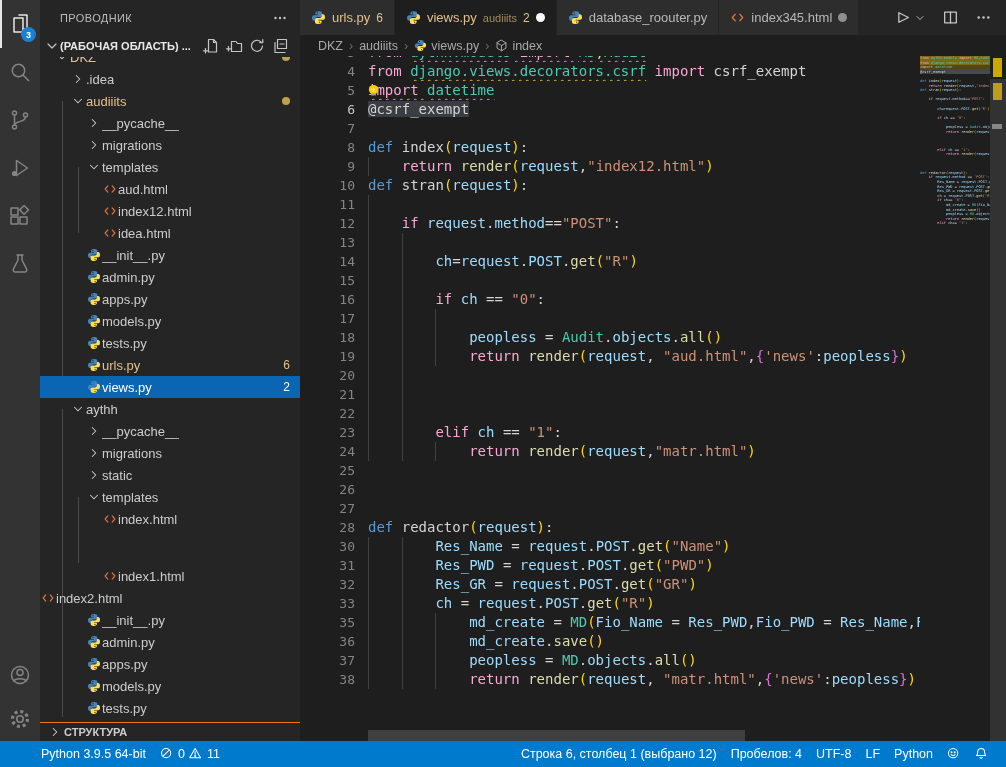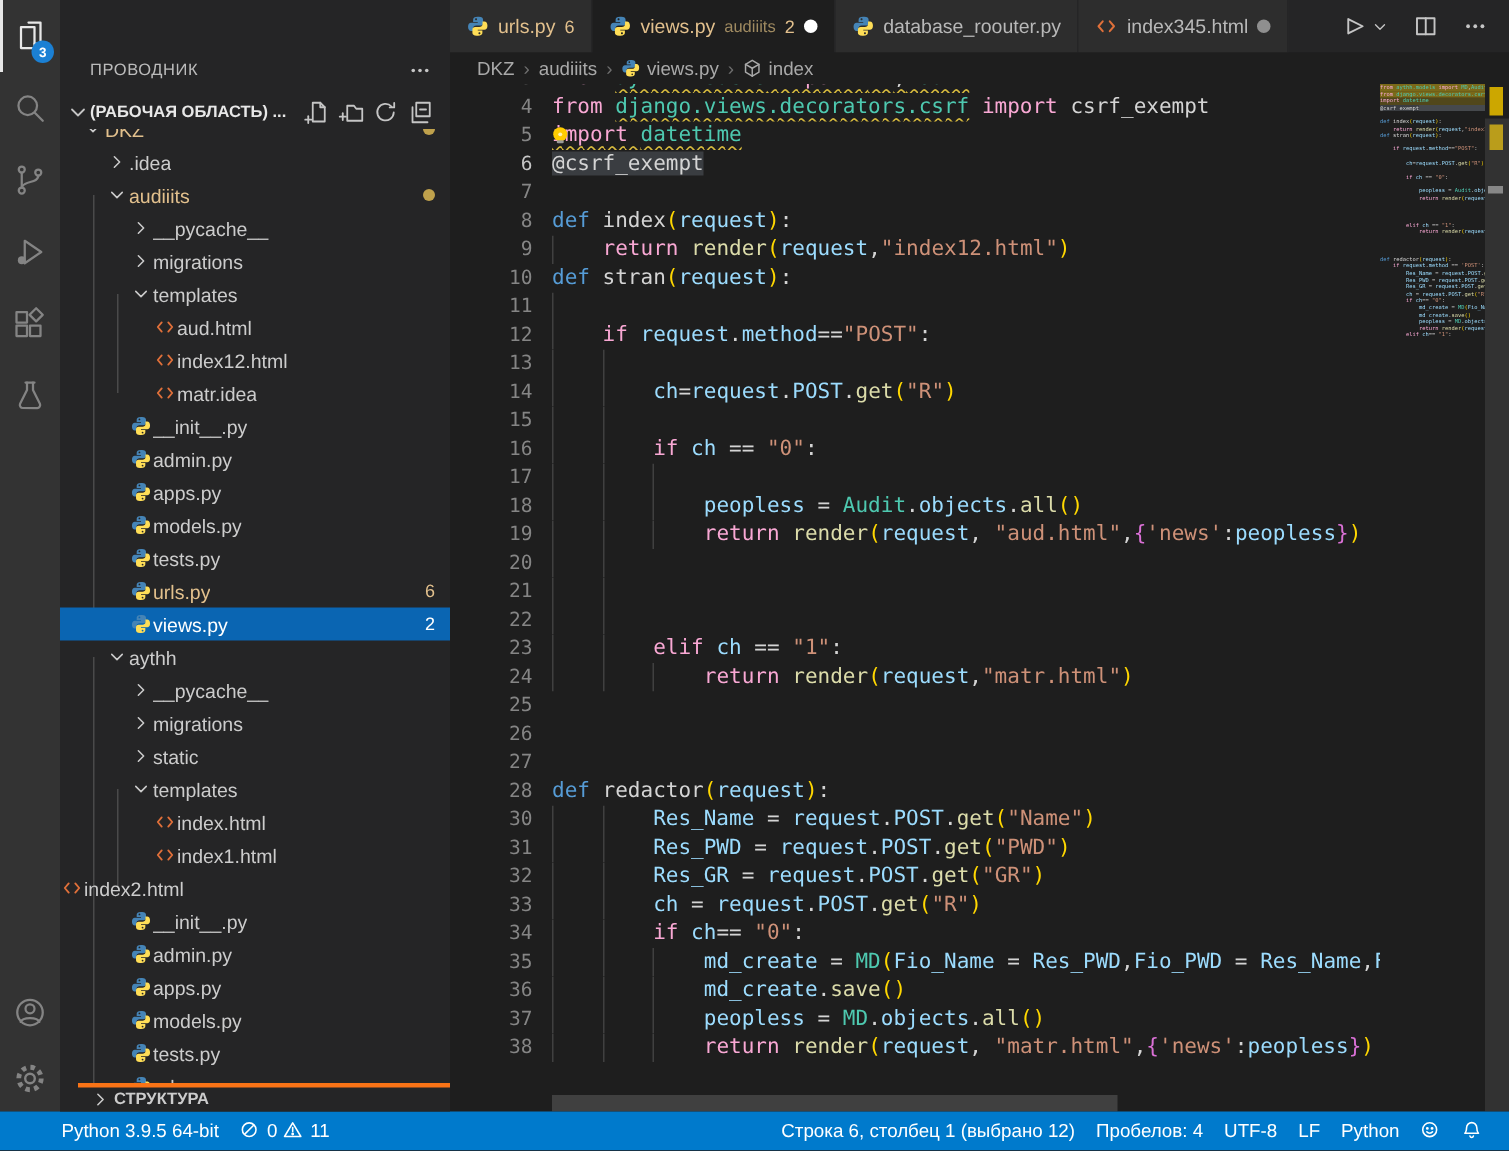--- a/index.html
+++ b/index.html
@@ -16,43 +16,43 @@
   .ab-item.active { color:#e7e7e7; border-left:2px solid #e7e7e7; }
   .ab-item .icn svg { width:24px; height:24px; display:block; }
   .ab-badge { position:absolute; right:4px; bottom:6px; min-width:15px; height:15px;
     background:#1b80d4; border-radius:50%; color:#fff; font-size:9px; font-weight:bold;
     display:flex; align-items:center; justify-content:center; }
   .ab-bottom .ab-item { height:44px; }
 
   
   .sidebar { width:260px; background:#252526; color:#cccccc; display:flex; flex-direction:column; position:relative; }
   .sb-title { height:35px; display:flex; align-items:center; padding:0 12px 0 20px;
-    font-size:11px; color:#bbbbbb; letter-spacing:.4px;margin-top:29px; }
+    font-size:11px; color:#bbbbbb; letter-spacing:.4px; }
   .sb-title .spacer { flex:1; }
   .sb-section { height:22px; display:flex; align-items:center; padding:0 12px 0 4px;
     font-size:11px; font-weight:bold; color:#e8e8e8; }
   .sb-section .lbl { white-space:nowrap; overflow:hidden; flex:1; }
   .sb-actions { display:flex; gap:7px; color:#c5c5c5; }
   .sb-actions .icn svg { width:16px; height:16px; display:block; }
   .tree { flex:1; overflow:hidden; position:relative; font-size:13px; }
   .tree-inner { margin-top:-11px; position:relative; }
   .trow { height:22px; display:flex; align-items:center; padding-right:10px; cursor:pointer; position:relative; }
   .trow.sel { background:#0a65b2; color:#ffffff; }
   .trow .lbl { white-space:nowrap; overflow:hidden; }
   .trow.gold .lbl { color:#e2c08d; }
   .trow.sel .lbl { color:#ffffff; }
   .trow .icn { width:16px; flex:none; display:flex; justify-content:center; color:#cccccc; }
   .trow .icn svg { width:14px; height:14px; display:block; }
   .trow .sp { flex:1; }
   .tbadge { font-size:12px; color:#e2c08d; }
   .trow.sel .tbadge { color:#ffffff; }
   .tdot { width:8px; height:8px; border-radius:50%; background:#bfa14c; flex:none; }
   .tguide { position:absolute; width:1px; background:#4a4a4a; }
-  .sb-structure { height:19px; border-top:3px solid #f97316; display:flex; align-items:center;
-    gap:2px; padding-left:8px; font-size:11px; font-weight:bold; color:#cccccc;margin-left:12px; }
+  .sb-structure { height:19px; border-top:1px solid #f97316; display:flex; align-items:center;
+    gap:2px; padding-left:8px; font-size:11px; font-weight:bold; color:#cccccc; }
   .sb-structure .icn svg { width:14px; height:14px; display:block; }
 
   
   .editor { flex:1; display:flex; flex-direction:column; min-width:0; background:#1e1e1e; }
   .tabbar { height:35px; background:#252526; display:flex; align-items:stretch; }
   .tabs { display:flex; }
   .tab { display:flex; align-items:center; gap:6px; padding:0 11px; background:#2d2d2d;
     border-right:1px solid #252526; font-size:13px; color:#b8b8b8; cursor:pointer; white-space:nowrap; }
   .tab.active { background:#1e1e1e; }
   .tab .icn svg { width:15px; height:15px; display:block; }
@@ -334,21 +334,21 @@
               <span class="lbl">index12.html</span>
               <span class="sp"></span>
             </div>
             <div class="trow" style="padding-left: 62px;">
               <span class="icn">
                 <svg viewBox="0 0 16 16" fill="none" stroke="#e0703a" stroke-width="1.4" stroke-linecap="round" stroke-linejoin="round">
                   <polyline points="5.5,4.5 2.5,8 5.5,11.5"></polyline>
                   <polyline points="10.5,4.5 13.5,8 10.5,11.5"></polyline>
                 </svg>
               </span>
-              <span class="lbl">matr.idea</span>
+              <span class="lbl">idea.html</span>
               <span class="sp"></span>
             </div>
             <div class="trow" style="padding-left: 46px;">
               <span class="icn">
                 <svg viewBox="0 0 16 16">
                   <path fill="#4584b6" d="M7.9 1.2c-2.3 0-3.2.9-3.2 2.1v1.6h3.3v.6H3.3c-1.3 0-2.2 1-2.2 2.9 0 1.9.9 3 2.2 3h1.3V9.6c0-1.3 1-2.1 2.3-2.1h3c1.1 0 1.9-.8 1.9-1.9V3.3c0-1.2-.9-2.1-3-2.1zM6.8 2.3c.4 0 .7.3.7.7s-.3.7-.7.7-.7-.3-.7-.7.3-.7.7-.7z"></path>
                   <path fill="#ffde57" d="M8.1 14.8c2.3 0 3.2-.9 3.2-2.1v-1.6H8v-.6h4.7c1.3 0 2.2-1 2.2-2.9 0-1.9-.9-3-2.2-3h-1.3v1.8c0 1.3-1 2.1-2.3 2.1h-3c-1.1 0-1.9.8-1.9 1.9v2.3c0 1.2.9 2.1 3 2.1zm1.1-1.1c-.4 0-.7-.3-.7-.7s.3-.7.7-.7.7.3.7.7-.3.7-.7.7z"></path>
                 </svg>
               </span>
               <span class="lbl">__init__.py</span>
@@ -464,21 +464,21 @@
             <div class="trow" style="padding-left: 62px;">
               <span class="icn">
                 <svg viewBox="0 0 16 16" fill="none" stroke="#e0703a" stroke-width="1.4" stroke-linecap="round" stroke-linejoin="round">
                   <polyline points="5.5,4.5 2.5,8 5.5,11.5"></polyline>
                   <polyline points="10.5,4.5 13.5,8 10.5,11.5"></polyline>
                 </svg>
               </span>
               <span class="lbl">index.html</span>
               <span class="sp"></span>
             </div>
-            <div class="trow" style="padding-left: 62px;">
+            <div class="trow" style="padding-left: 62px; margin-top: 35px;">
               <span class="icn">
                 <svg viewBox="0 0 16 16" fill="none" stroke="#e0703a" stroke-width="1.4" stroke-linecap="round" stroke-linejoin="round">
                   <polyline points="5.5,4.5 2.5,8 5.5,11.5"></polyline>
                   <polyline points="10.5,4.5 13.5,8 10.5,11.5"></polyline>
                 </svg>
               </span>
               <span class="lbl">index1.html</span>
               <span class="sp"></span>
             </div>
             <div class="trow" style="">
@@ -701,21 +701,20 @@
             <div class="cline"><span class="lnum">23</span><span class="lbody"><span class="gd" style="left:13.0px"></span><span class="gd" style="left:46.7px"></span><span class="tk p">        </span><span class="tk k">elif </span><span class="tk v">ch</span><span class="tk p"> == </span><span class="tk s">"1"</span><span class="tk p">:</span></span></div>
             <div class="cline"><span class="lnum">24</span><span class="lbody"><span class="gd" style="left:13.0px"></span><span class="gd" style="left:46.7px"></span><span class="gd" style="left:80.4px"></span><span class="tk p">            </span><span class="tk k">return </span><span class="tk f">render</span><span class="tk b1">(</span><span class="tk v">request</span><span class="tk p">,</span><span class="tk s">"matr.html"</span><span class="tk b1">)</span></span></div>
             <div class="cline"><span class="lnum">25</span><span class="lbody"></span></div>
             <div class="cline"><span class="lnum">26</span><span class="lbody"></span></div>
             <div class="cline"><span class="lnum">27</span><span class="lbody"></span></div>
             <div class="cline"><span class="lnum">28</span><span class="lbody"><span class="tk d">def </span><span class="tk w">redactor</span><span class="tk b1">(</span><span class="tk v">request</span><span class="tk b1">)</span><span class="tk p">:</span></span></div>
             <div class="cline"><span class="lnum">30</span><span class="lbody"><span class="gd" style="left:13.0px"></span><span class="gd" style="left:46.7px"></span><span class="tk p">        </span><span class="tk v">Res_Name</span><span class="tk p"> = </span><span class="tk v">request</span><span class="tk p">.</span><span class="tk v">POST</span><span class="tk p">.</span><span class="tk f">get</span><span class="tk b1">(</span><span class="tk s">"Name"</span><span class="tk b1">)</span></span></div>
             <div class="cline"><span class="lnum">31</span><span class="lbody"><span class="gd" style="left:13.0px"></span><span class="gd" style="left:46.7px"></span><span class="tk p">        </span><span class="tk v">Res_PWD</span><span class="tk p"> = </span><span class="tk v">request</span><span class="tk p">.</span><span class="tk v">POST</span><span class="tk p">.</span><span class="tk f">get</span><span class="tk b1">(</span><span class="tk s">"PWD"</span><span class="tk b1">)</span></span></div>
             <div class="cline"><span class="lnum">32</span><span class="lbody"><span class="gd" style="left:13.0px"></span><span class="gd" style="left:46.7px"></span><span class="tk p">        </span><span class="tk v">Res_GR</span><span class="tk p"> = </span><span class="tk v">request</span><span class="tk p">.</span><span class="tk v">POST</span><span class="tk p">.</span><span class="tk f">get</span><span class="tk b1">(</span><span class="tk s">"GR"</span><span class="tk b1">)</span></span></div>
             <div class="cline"><span class="lnum">33</span><span class="lbody"><span class="gd" style="left:13.0px"></span><span class="gd" style="left:46.7px"></span><span class="tk p">        </span><span class="tk v">ch</span><span class="tk p"> = </span><span class="tk v">request</span><span class="tk p">.</span><span class="tk v">POST</span><span class="tk p">.</span><span class="tk f">get</span><span class="tk b1">(</span><span class="tk s">"R"</span><span class="tk b1">)</span></span></div>
-            <div class="cline"><span class="lnum">34</span><span class="lbody"><span class="gd" style="left:13.0px"></span><span class="gd" style="left:46.7px"></span><span class="tk p">        </span><span class="tk k">if </span><span class="tk v">ch</span><span class="tk p">== </span><span class="tk s">"0"</span><span class="tk p">:</span></span></div>
             <div class="cline"><span class="lnum">35</span><span class="lbody"><span class="gd" style="left:13.0px"></span><span class="gd" style="left:46.7px"></span><span class="gd" style="left:80.4px"></span><span class="tk p">            </span><span class="tk v">md_create</span><span class="tk p"> = </span><span class="tk c">MD</span><span class="tk b1">(</span><span class="tk v">Fio_Name</span><span class="tk p"> = </span><span class="tk v">Res_PWD</span><span class="tk p">,</span><span class="tk v">Fio_PWD</span><span class="tk p"> = </span><span class="tk v">Res_Name</span><span class="tk p">,</span><span class="tk v">Fi</span></span></div>
             <div class="cline"><span class="lnum">36</span><span class="lbody"><span class="gd" style="left:13.0px"></span><span class="gd" style="left:46.7px"></span><span class="gd" style="left:80.4px"></span><span class="tk p">            </span><span class="tk v">md_create</span><span class="tk p">.</span><span class="tk f">save</span><span class="tk b1">()</span></span></div>
             <div class="cline"><span class="lnum">37</span><span class="lbody"><span class="gd" style="left:13.0px"></span><span class="gd" style="left:46.7px"></span><span class="gd" style="left:80.4px"></span><span class="tk p">            </span><span class="tk v">peopless</span><span class="tk p"> = </span><span class="tk c">MD</span><span class="tk p">.</span><span class="tk v">objects</span><span class="tk p">.</span><span class="tk f">all</span><span class="tk b1">()</span></span></div>
             <div class="cline"><span class="lnum">38</span><span class="lbody"><span class="gd" style="left:13.0px"></span><span class="gd" style="left:46.7px"></span><span class="gd" style="left:80.4px"></span><span class="tk p">            </span><span class="tk k">return </span><span class="tk f">render</span><span class="tk b1">(</span><span class="tk v">request</span><span class="tk p">, </span><span class="tk s">"matr.html"</span><span class="tk p">,</span><span class="tk b2">{</span><span class="tk s">'news'</span><span class="tk p">:</span><span class="tk v">peopless</span><span class="tk b2">}</span><span class="tk b1">)</span></span></div>
           </div>
         <div class="bulb">
           <svg viewBox="0 0 16 16">
               <circle cx="8" cy="7" r="5" fill="#ffcc00"></circle>
               <rect x="5.5" y="11.2" width="5" height="2.2" rx="1" fill="#9a9a9a"></rect>
               <circle cx="8" cy="7" r="1.4" fill="#fff2b0"></circle>

